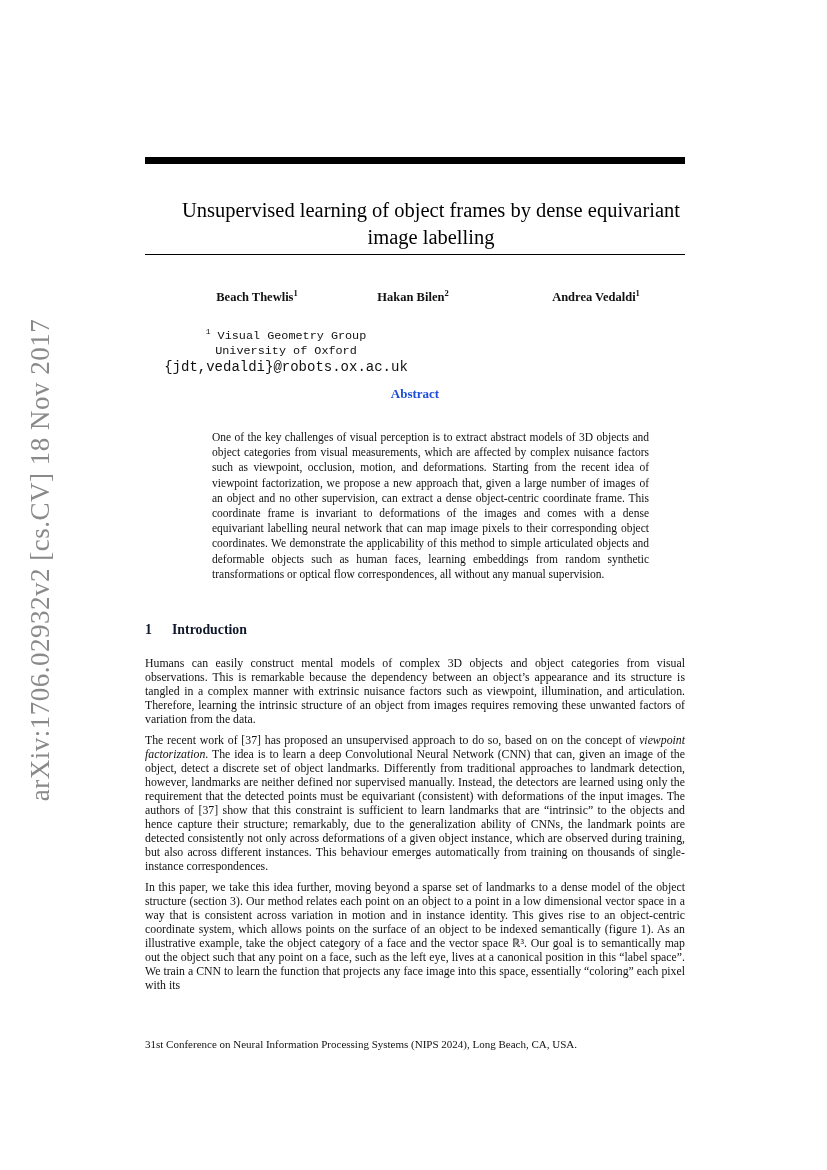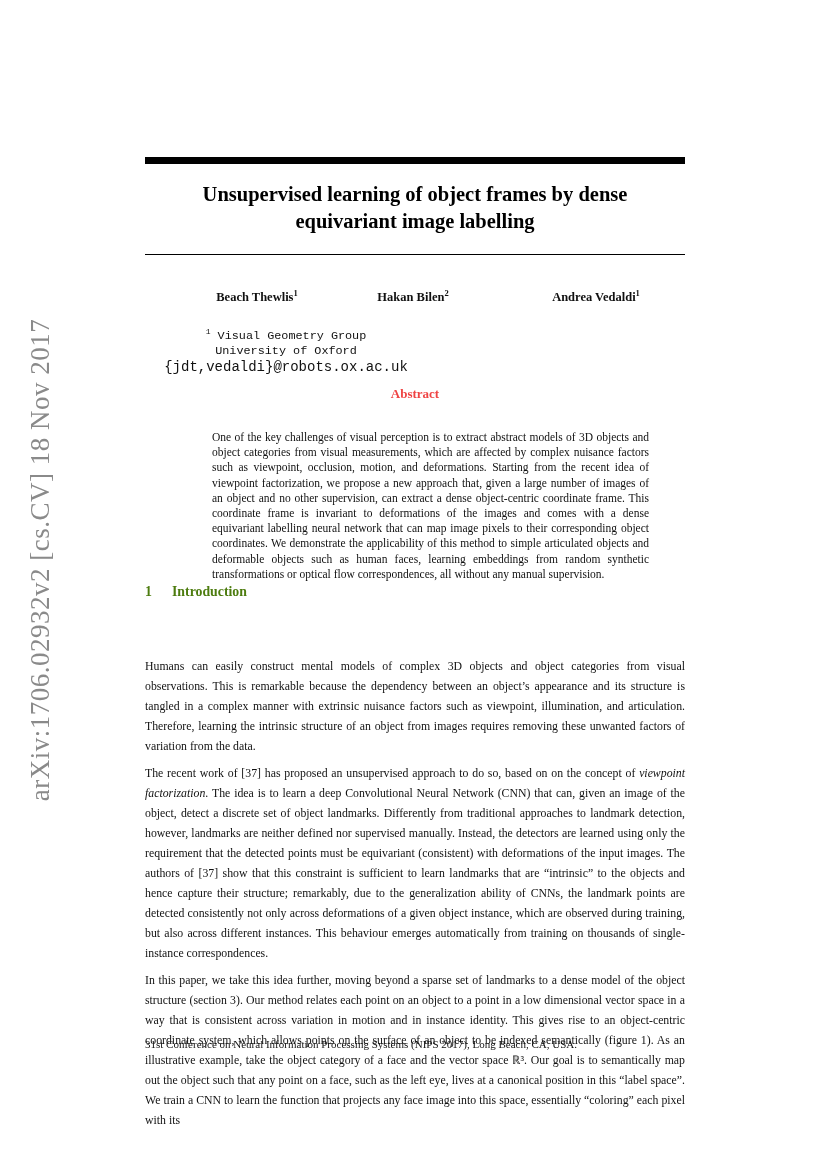--- a/index.html
+++ b/index.html
@@ -41,25 +41,25 @@
     top: 254px;
     width: 540px;
     height: 1px;
     background: #000000;
   }
   .title {
     position: absolute;
     left: 165px;
     top: 181px;
     width: 500px;
-    margin: 0;
+    margin: 16px;
     text-align: center;
     font-size: 20.5px;
     line-height: 27px;
-    font-weight: bold;
+    font-weight: normal;
     color: #000000;
   }
   .author {
     position: absolute;
     top: 288px;
     transform: translateX(-50%);
     font-weight: bold;
     font-size: 12.5px;
     white-space: nowrap;
   }
@@ -86,53 +86,53 @@
   }
   .abstract-heading {
     position: absolute;
     left: 145px;
     top: 386px;
     width: 540px;
     margin: 0;
     text-align: center;
     font-size: 13px;
     font-weight: bold;
-    color: #ef4444;
+    color: #1d4ed8;
   }
   .abstract-body {
     position: absolute;
     left: 196px;
     top: 414px;
     width: 437px;
     margin: 16px;
     text-align: justify;
     font-size: 11.5px;
     line-height: 15.2px;
   }
   .section-heading {
     position: absolute;
     left: 145px;
-    top: 584px;
+    top: 622px;
     margin: 0;
     font-size: 13.8px;
     font-weight: bold;
-    color: #4d7c0f;
+    color: #0f172a;
   }
   .sec-num { display: inline-block; width: 27px; }
   .intro-flow {
     position: absolute;
     left: 145px;
     top: 656px;
     width: 540px;
   }
   .body-par {
     margin: 0 0 7px 0;
     text-align: justify;
     font-size: 11.8px;
-    line-height: 20px;
+    line-height: 14px;
   }
   .body-par .em { font-style: italic; }
   .footer {
     position: absolute;
     left: 145px;
     top: 1037px;
     width: 540px;
     font-size: 11px;
     line-height: 14px;
   }
@@ -174,15 +174,15 @@
   <h2 class="section-heading">
     <span class="sec-num">1</span><span>Introduction</span>
   </h2>
 
   <div class="intro-flow">
     <p class="body-par"><span>Humans can easily construct mental models of complex 3D objects and object categories from visual observations. This is remarkable because the dependency between an object’s appearance and its structure is tangled in a complex manner with extrinsic nuisance factors such as viewpoint, illumination, and articulation. Therefore, learning the intrinsic structure of an object from images requires removing these unwanted factors of variation from the data.</span></p>
     <p class="body-par"><span>The recent work of [37] has proposed an unsupervised approach to do so, based on on the concept of </span><span class="em">viewpoint factorization</span><span>. The idea is to learn a deep Convolutional Neural Network (CNN) that can, given an image of the object, detect a discrete set of object landmarks. Differently from traditional approaches to landmark detection, however, landmarks are neither defined nor supervised manually. Instead, the detectors are learned using only the requirement that the detected points must be equivariant (consistent) with deformations of the input images. The authors of [37] show that this constraint is sufficient to learn landmarks that are “intrinsic” to the objects and hence capture their structure; remarkably, due to the generalization ability of CNNs, the landmark points are detected consistently not only across deformations of a given object instance, which are observed during training, but also across different instances. This behaviour emerges automatically from training on thousands of single-instance correspondences.</span></p>
     <p class="body-par"><span>In this paper, we take this idea further, moving beyond a sparse set of landmarks to a dense model of the object structure (section 3). Our method relates each point on an object to a point in a low dimensional vector space in a way that is consistent across variation in motion and in instance identity. This gives rise to an object-centric coordinate system, which allows points on the surface of an object to be indexed semantically (figure 1). As an illustrative example, take the object category of a face and the vector space ℝ³. Our goal is to semantically map out the object such that any point on a face, such as the left eye, lives at a canonical position in this “label space”. We train a CNN to learn the function that projects any face image into this space, essentially “coloring” each pixel with its</span></p>
   </div>
 
-  <div class="footer">31st Conference on Neural Information Processing Systems (NIPS 2017), Long Beach, CA, USA.</div>
+  <div class="footer">31st Conference on Neural Information Processing Systems (NIPS 2024), Long Beach, CA, USA.</div>
 
 </div>
 
 </body></html>

